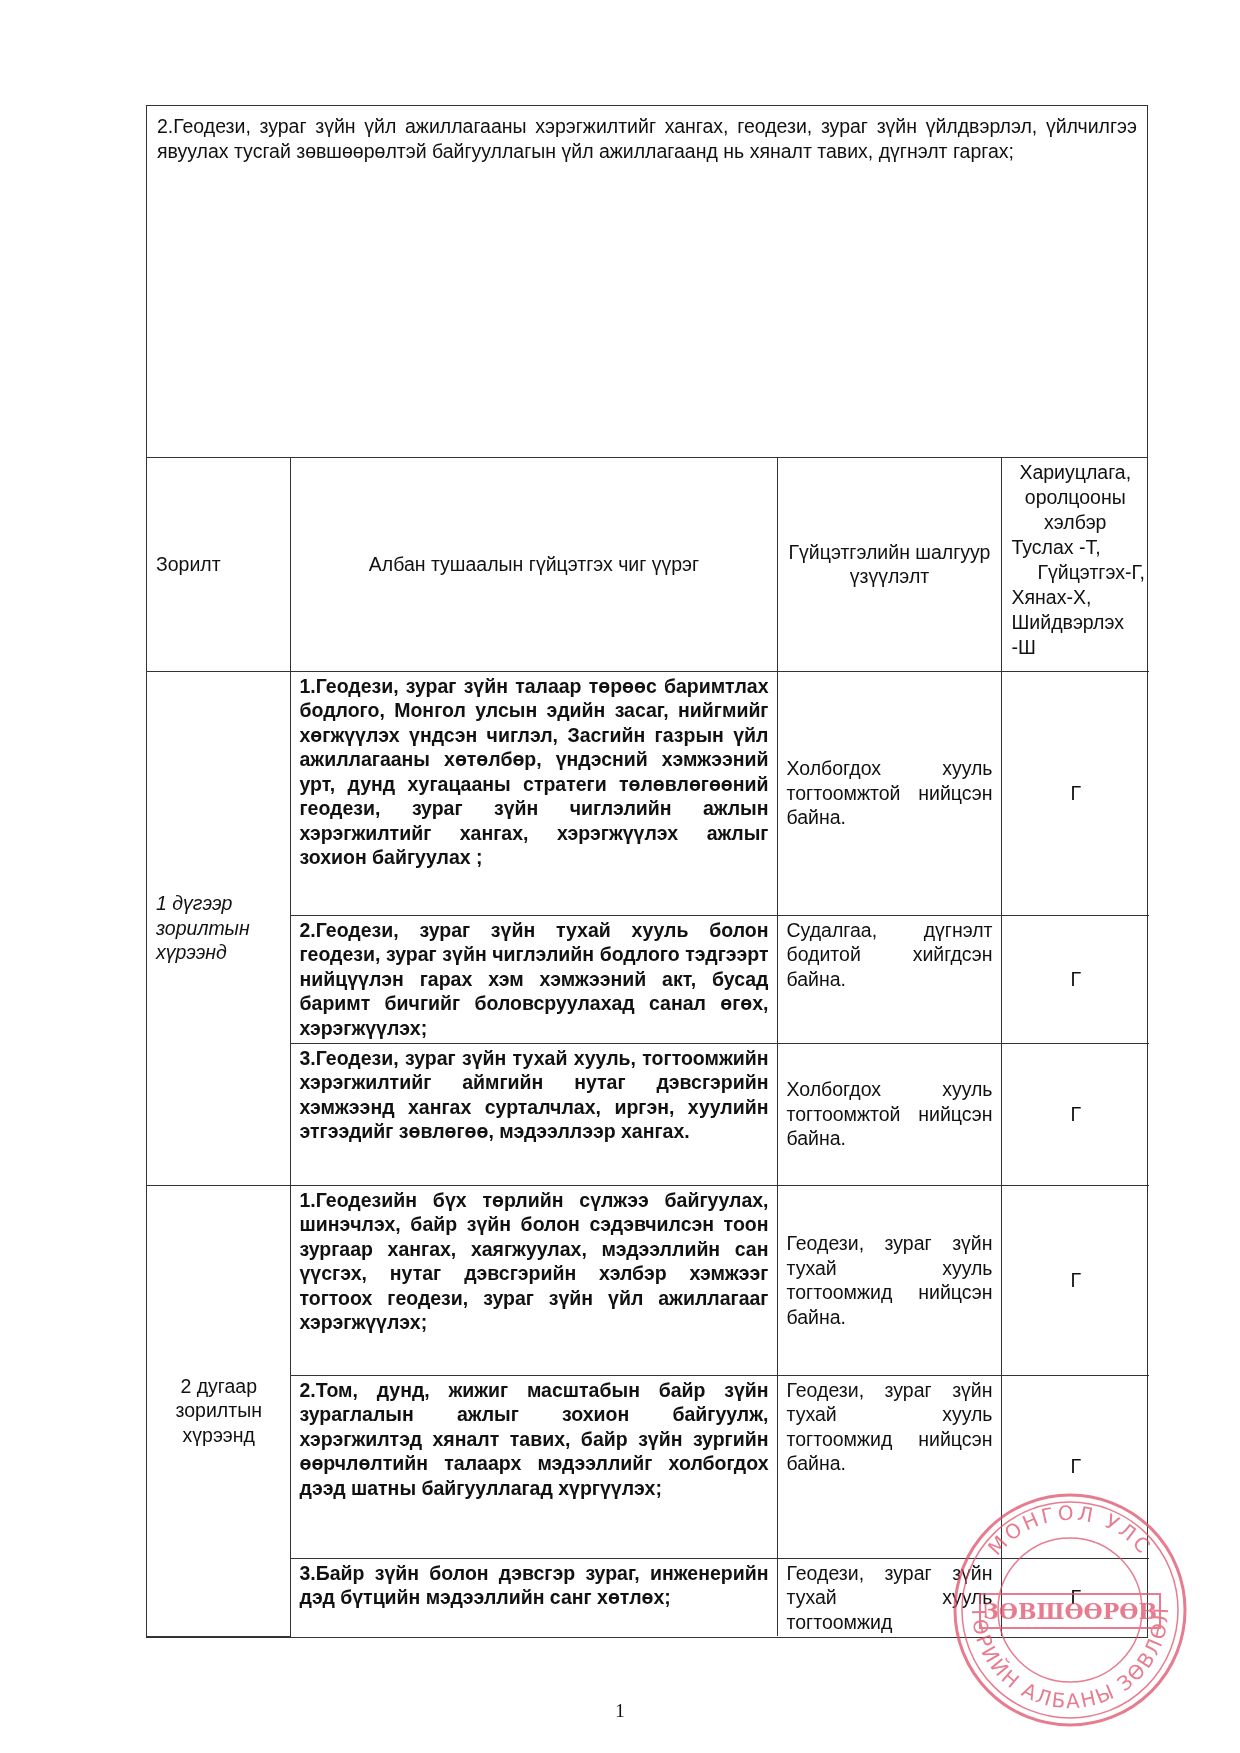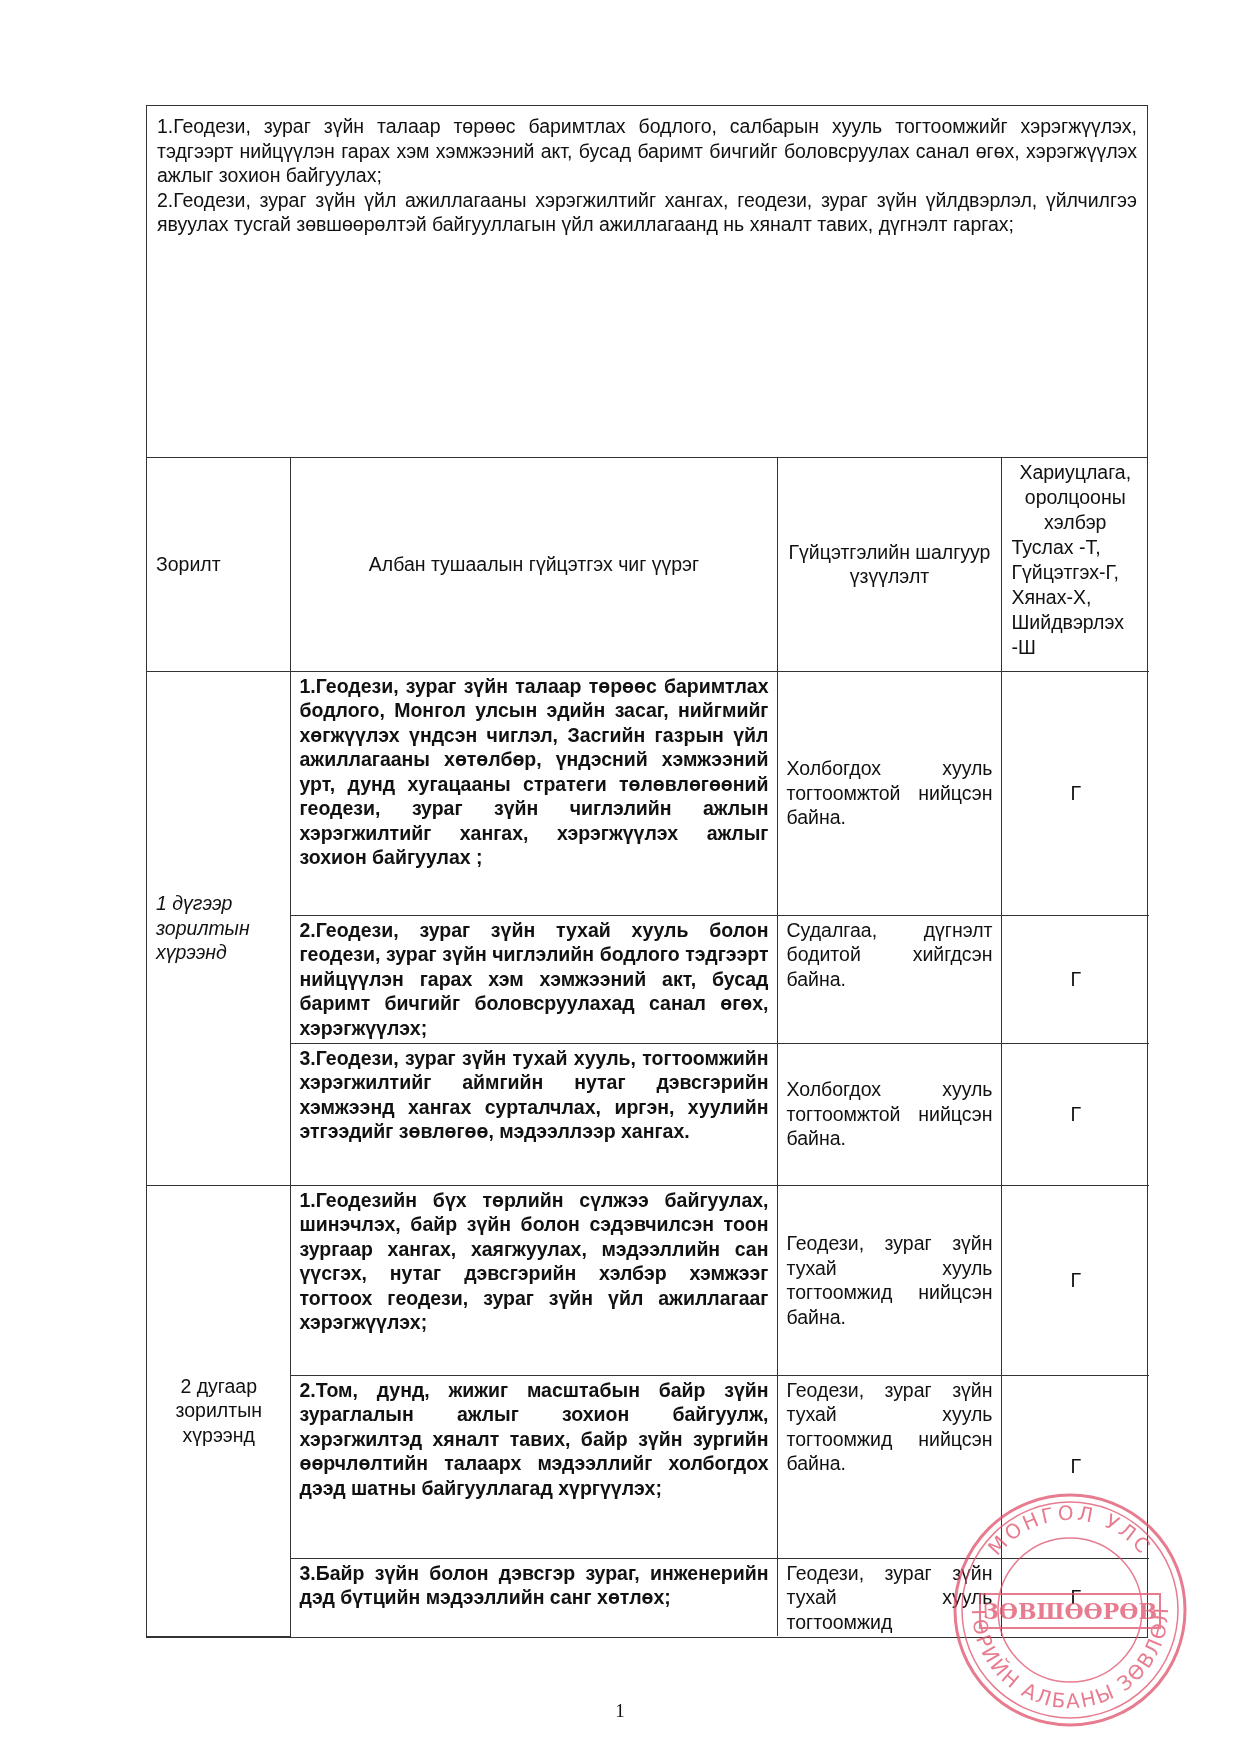--- a/index.html
+++ b/index.html
@@ -44,42 +44,41 @@
   .stamp {
     position: absolute; left: 950px; top: 1490px; width: 240px; height: 240px;
     pointer-events: none; opacity: 0.75;
   }
 </style>
 </head>
 <body>
 
 <div class="frame">
   <div class="goals">
-    <div class="goal-item">1.Геодези, зураг зүйн талаар төрөөс баримтлах бодлого, салбарын хууль тогтоомжийг хэрэгжүүлэх, тэдгээрт нийцүүлэн гарах хэм хэмжээний акт, бусад баримт бичгийг боловсруулах санал өгөх, хэрэгжүүлэх ажлыг зохион байгуулах;</div>
     <div class="goal-item">2.Геодези, зураг зүйн үйл ажиллагааны хэрэгжилтийг хангах, геодези, зураг зүйн үйлдвэрлэл, үйлчилгээ явуулах тусгай зөвшөөрөлтэй байгууллагын үйл ажиллагаанд нь хяналт тавих, дүгнэлт гаргах;</div>
   </div>
 
   <table class="duties">
     <colgroup>
       <col style="width:143px">
       <col style="width:487px">
       <col style="width:224px">
       <col style="width:148px">
     </colgroup>
     <tbody>
         <tr style="height:213px">
       <th class="h-goal">Зорилт</th>
       <th class="h-duty">Албан тушаалын гүйцэтгэх чиг үүрэг</th>
       <th class="h-crit">Гүйцэтгэлийн шалгуур үзүүлэлт</th>
       <th class="h-resp">
         <div>Хариуцлага,</div>
         <div>оролцооны</div>
         <div>хэлбэр</div>
         <div style="text-align:left;padding-left:6px">Туслах -Т,</div>
-        <div style="text-align:left;padding-left:6px">Гүйцэтгэх-Г,</div>
+        <div style="text-align:right;padding-left:6px">Гүйцэтгэх-Г,</div>
         <div style="text-align:left;padding-left:6px">Хянах-Х,</div>
         <div style="text-align:left;padding-left:6px">Шийдвэрлэх</div>
         <div style="text-align:left;padding-left:6px">-Ш</div>
       </th>
     </tr>
 
     <tr style="height:244px">
       <td rowspan="3" class="goal-cell g1">1 дүгээр зорилтын хүрээнд</td>
       <td class="duty">1.Геодези, зураг зүйн талаар төрөөс баримтлах бодлого, Монгол улсын эдийн засаг, нийгмийг хөгжүүлэх үндсэн чиглэл, Засгийн газрын үйл ажиллагааны хөтөлбөр, үндэсний хэмжээний урт, дунд хугацааны стратеги төлөвлөгөөний геодези, зураг зүйн чиглэлийн ажлын хэрэгжилтийг хангах, хэрэгжүүлэх ажлыг зохион байгуулах ;</td>
       <td class="crit">Холбогдох хууль тогтоомжтой нийцсэн байна.</td>

